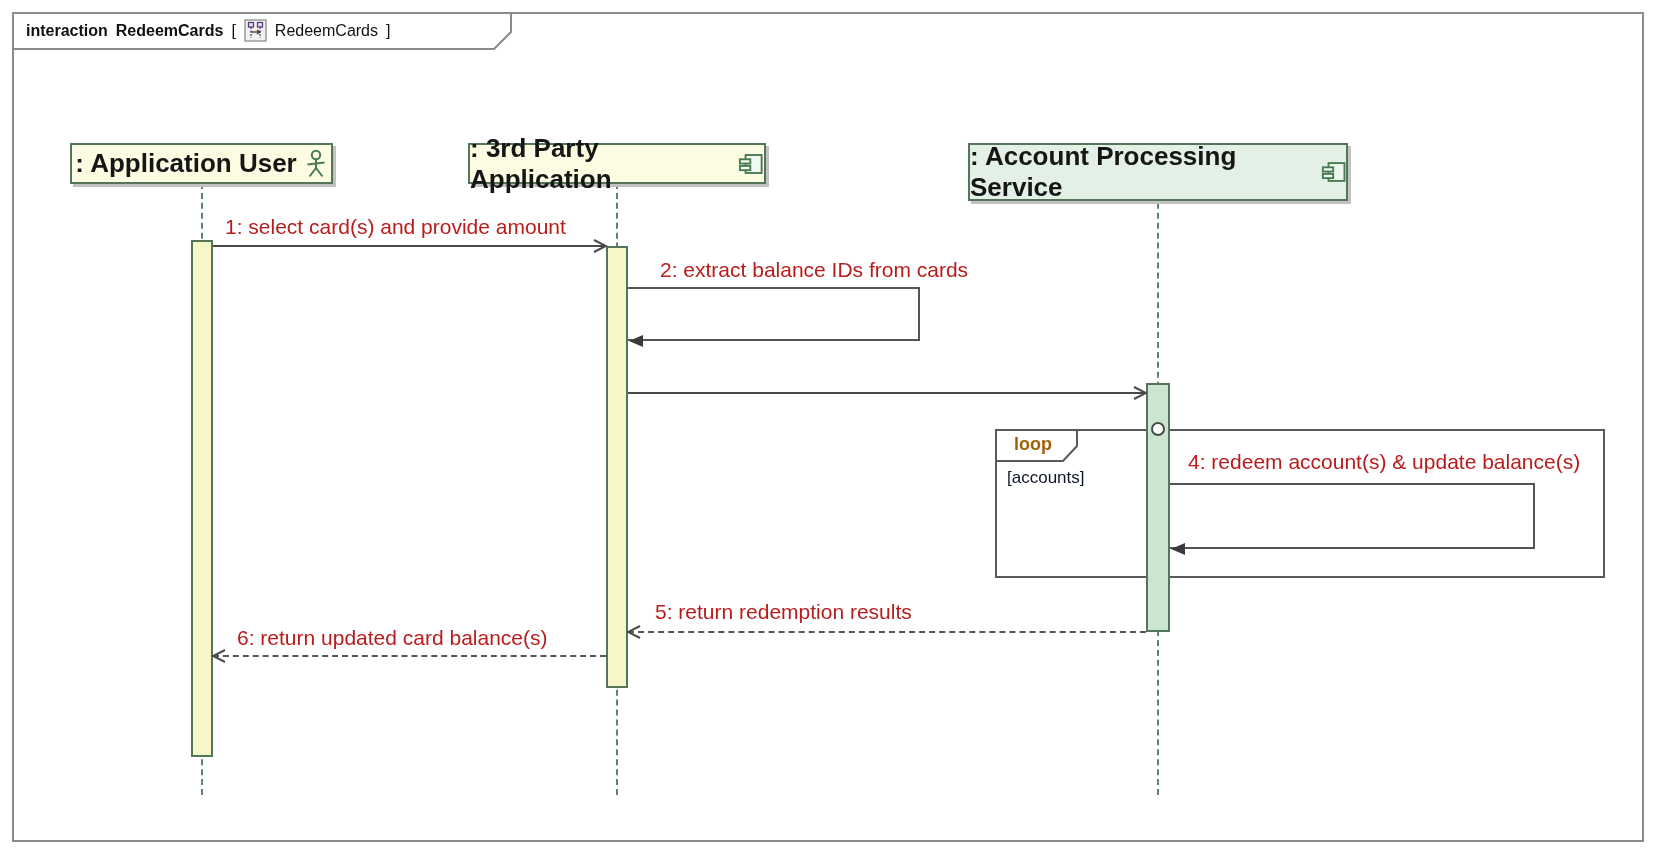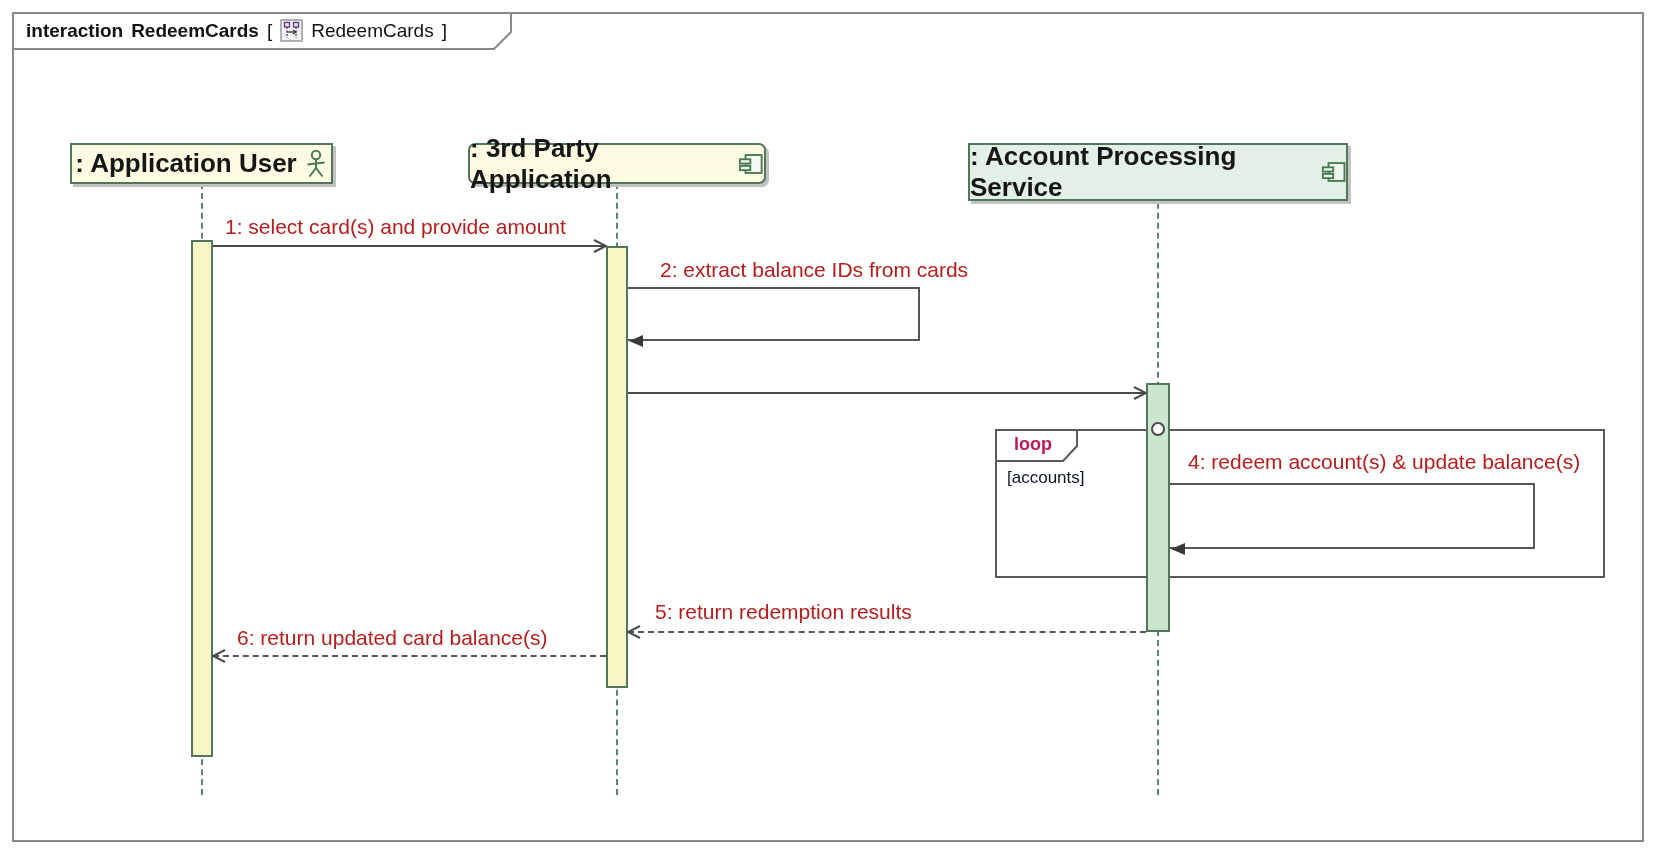--- a/index.html
+++ b/index.html
@@ -1,37 +1,37 @@
 <!DOCTYPE html>
 <html><head>
 <meta charset="utf-8">
 <style>
   html,body{margin:0;padding:0;background:#ffffff;}
   body{font-family:"Liberation Sans", sans-serif;}
   #canvas{position:relative;width:1660px;height:856px;background:#ffffff;overflow:hidden;}
   .abs{position:absolute;}
   .frame{border:2px solid #8a8a8a;background:transparent;}
-  .titlebar{display:flex;align-items:center;gap:8px;font-size:19px;color:#111;}
+  .titlebar{display:flex;align-items:center;gap:8px;font-size:16px;color:#111;}
   .kw{font-weight:bold;}
   .dname{font-weight:bold;}
   .lifeline{width:0;border-left:2px dashed #5c8571;}
   .head{box-sizing:border-box;border:2px solid #53755a;box-shadow:3px 3px 0 #c2c2c2;
         display:flex;align-items:center;justify-content:center;gap:7px;
         font-weight:bold;font-size:26px;color:#161616;}
   .head-yellow{background:#fcfce2;}
   .head-green{background:#e3f0e6;}
   .activation{box-sizing:border-box;border:2px solid #53755a;}
   .act-yellow{background:#f6f6c6;}
   .act-green{background:#cbe5cf;}
   .hline{height:0;border-top:2px solid #4a4a4a;}
   .dline{height:0;border-top:2px dashed #555;}
   .selfrect{box-sizing:border-box;border:2px solid #555;border-left:none;background:transparent;}
   .msglabel{font-size:21px;color:#b91c1c;white-space:nowrap;}
   .looprect{box-sizing:border-box;border:2px solid #5a5a5a;background:transparent;}
-  .loopop{font-weight:bold;font-size:18px;color:#be185d;}
+  .loopop{font-weight:bold;font-size:18px;color:#a16207;}
   .guard{font-size:17px;color:#0f172a;white-space:nowrap;}
   .circle{box-sizing:border-box;width:14px;height:14px;border-radius:50%;
           background:#ffffff;border:2px solid #4a4a4a;}
   svg{display:block;}
 </style>
 </head>
 <body>
 
 <div id="canvas">
 
@@ -64,21 +64,21 @@
   <div class="abs head head-yellow" style="left:70px;top:143px;width:263px;height:41px;">
     <span>: Application User</span>
     <svg width="24" height="30" viewBox="0 0 24 30">
       <circle cx="12" cy="6" r="4.2" fill="none" stroke="#4a7a52" stroke-width="2"></circle>
       <line x1="12" y1="10.5" x2="12" y2="19" stroke="#4a7a52" stroke-width="2"></line>
       <path d="M3.5,15.5 L20.5,13.5" fill="none" stroke="#4a7a52" stroke-width="2"></path>
       <path d="M12,19 L5.5,27.5 M12,19 L18.5,27.5" fill="none" stroke="#4a7a52" stroke-width="2"></path>
     </svg>
   </div>
 
-  <div class="abs head head-yellow" style="left:468px;top:143px;width:298px;height:41px;border-radius:7px;">
+  <div class="abs head head-yellow" style="left:468px;top:143px;width:298px;height:41px;">
     <span>: 3rd Party Application</span>
     <svg width="27" height="24" viewBox="0 0 27 24">
       <rect x="8" y="2.5" width="17" height="19" fill="#f2f8f2" stroke="#4a7a52" stroke-width="2"></rect>
       <rect x="2" y="7" width="11" height="4.5" fill="#f2f8f2" stroke="#4a7a52" stroke-width="2"></rect>
       <rect x="2" y="14" width="11" height="4.5" fill="#f2f8f2" stroke="#4a7a52" stroke-width="2"></rect>
     </svg>
   </div>
 
   <div class="abs head head-green" style="left:968px;top:143px;width:380px;height:58px;">
     <span>: Account Processing Service</span>

